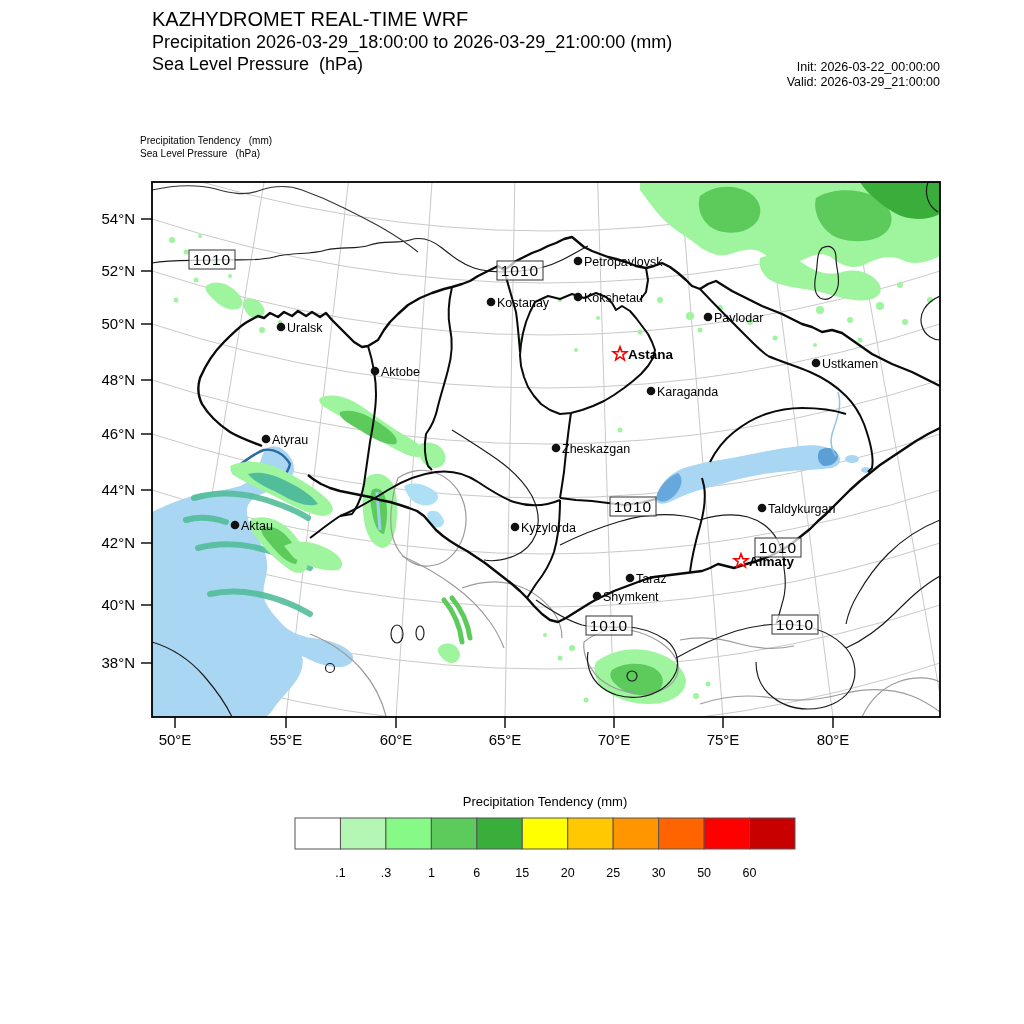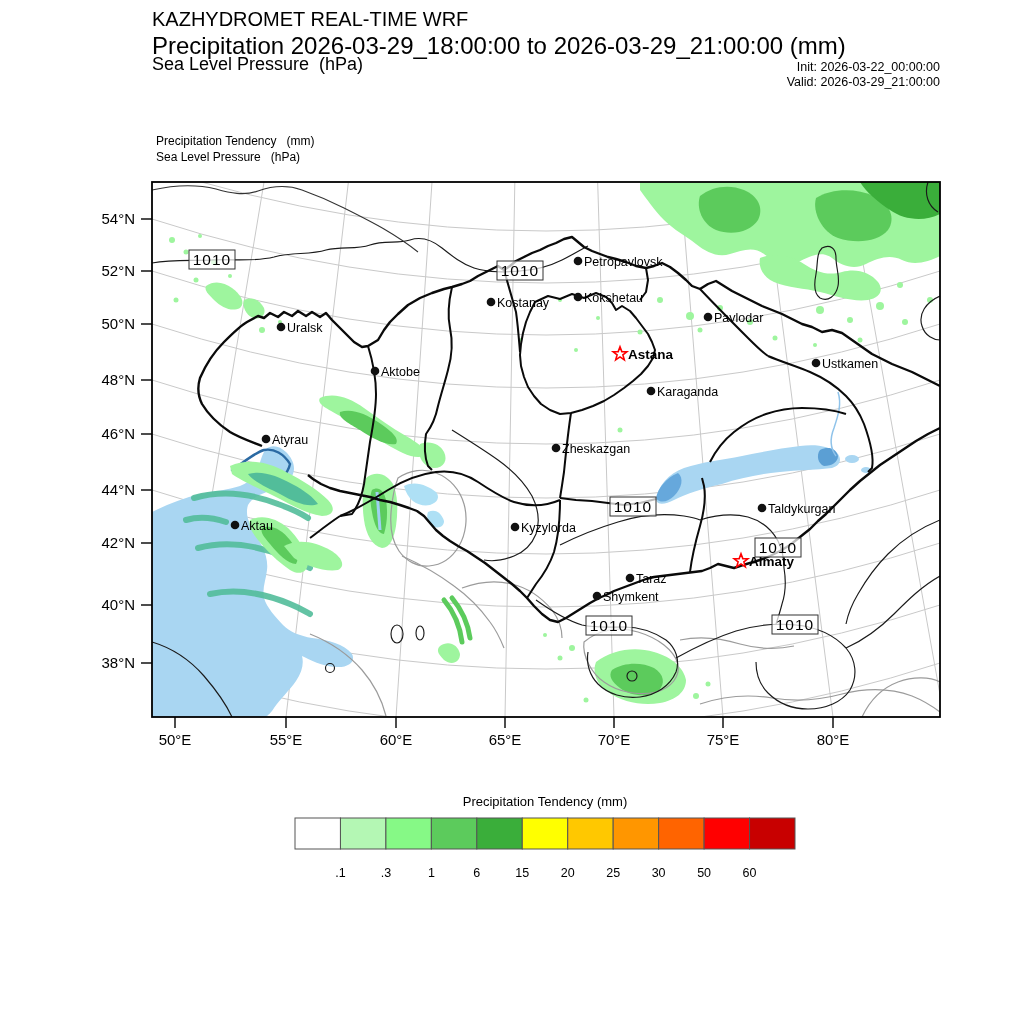--- a/index.html
+++ b/index.html
@@ -1,23 +1,23 @@
 <!DOCTYPE html>
 <html><head>
 <meta charset="utf-8">
 <style>
   html,body{margin:0;padding:0;background:#ffffff;}
   #page{position:relative;width:1024px;height:1024px;background:#fff;
         font-family:"Liberation Sans","DejaVu Sans",sans-serif;color:#000;border-radius:8px;}
   .hdr{position:absolute;left:152px;white-space:pre;}
   #title{top:8px;font-size:20px;}
-  #sub1{top:32px;font-size:24px;}
+  #sub1{top:32px;font-size:18px;}
   #sub2{top:54px;font-size:18px;}
   #initvalid{position:absolute;right:84px;top:60px;text-align:right;font-size:12.5px;line-height:1.18;white-space:pre;margin-left:24px;}
-  #fieldnote{position:absolute;left:156px;top:134px;font-size:12px;line-height:1.3;white-space:pre;}
+  #fieldnote{position:absolute;left:140px;top:134px;font-size:10px;line-height:1.3;white-space:pre;}
   svg{position:absolute;left:0;top:0;display:block;}
   .grat{stroke:#c9c9c9;stroke-width:1;fill:none;}
   .water{fill:#a9d6f2;stroke:none;}
   .waterline{stroke:#8fc3ea;fill:none;}
   .coastD{stroke:#2b6aa3;stroke-width:2.4;fill:none;stroke-linecap:round;}
   .pl{fill:#9ef59e;stroke:none;}
   .pm{fill:#5ccb5c;stroke:none;}
   .pd{fill:#3aae3a;stroke:none;}
   .pt{fill:#52bd9a;stroke:none;}
   .ptl{stroke:#52bd9a;stroke-width:6;fill:none;stroke-linecap:round;opacity:.9;}

